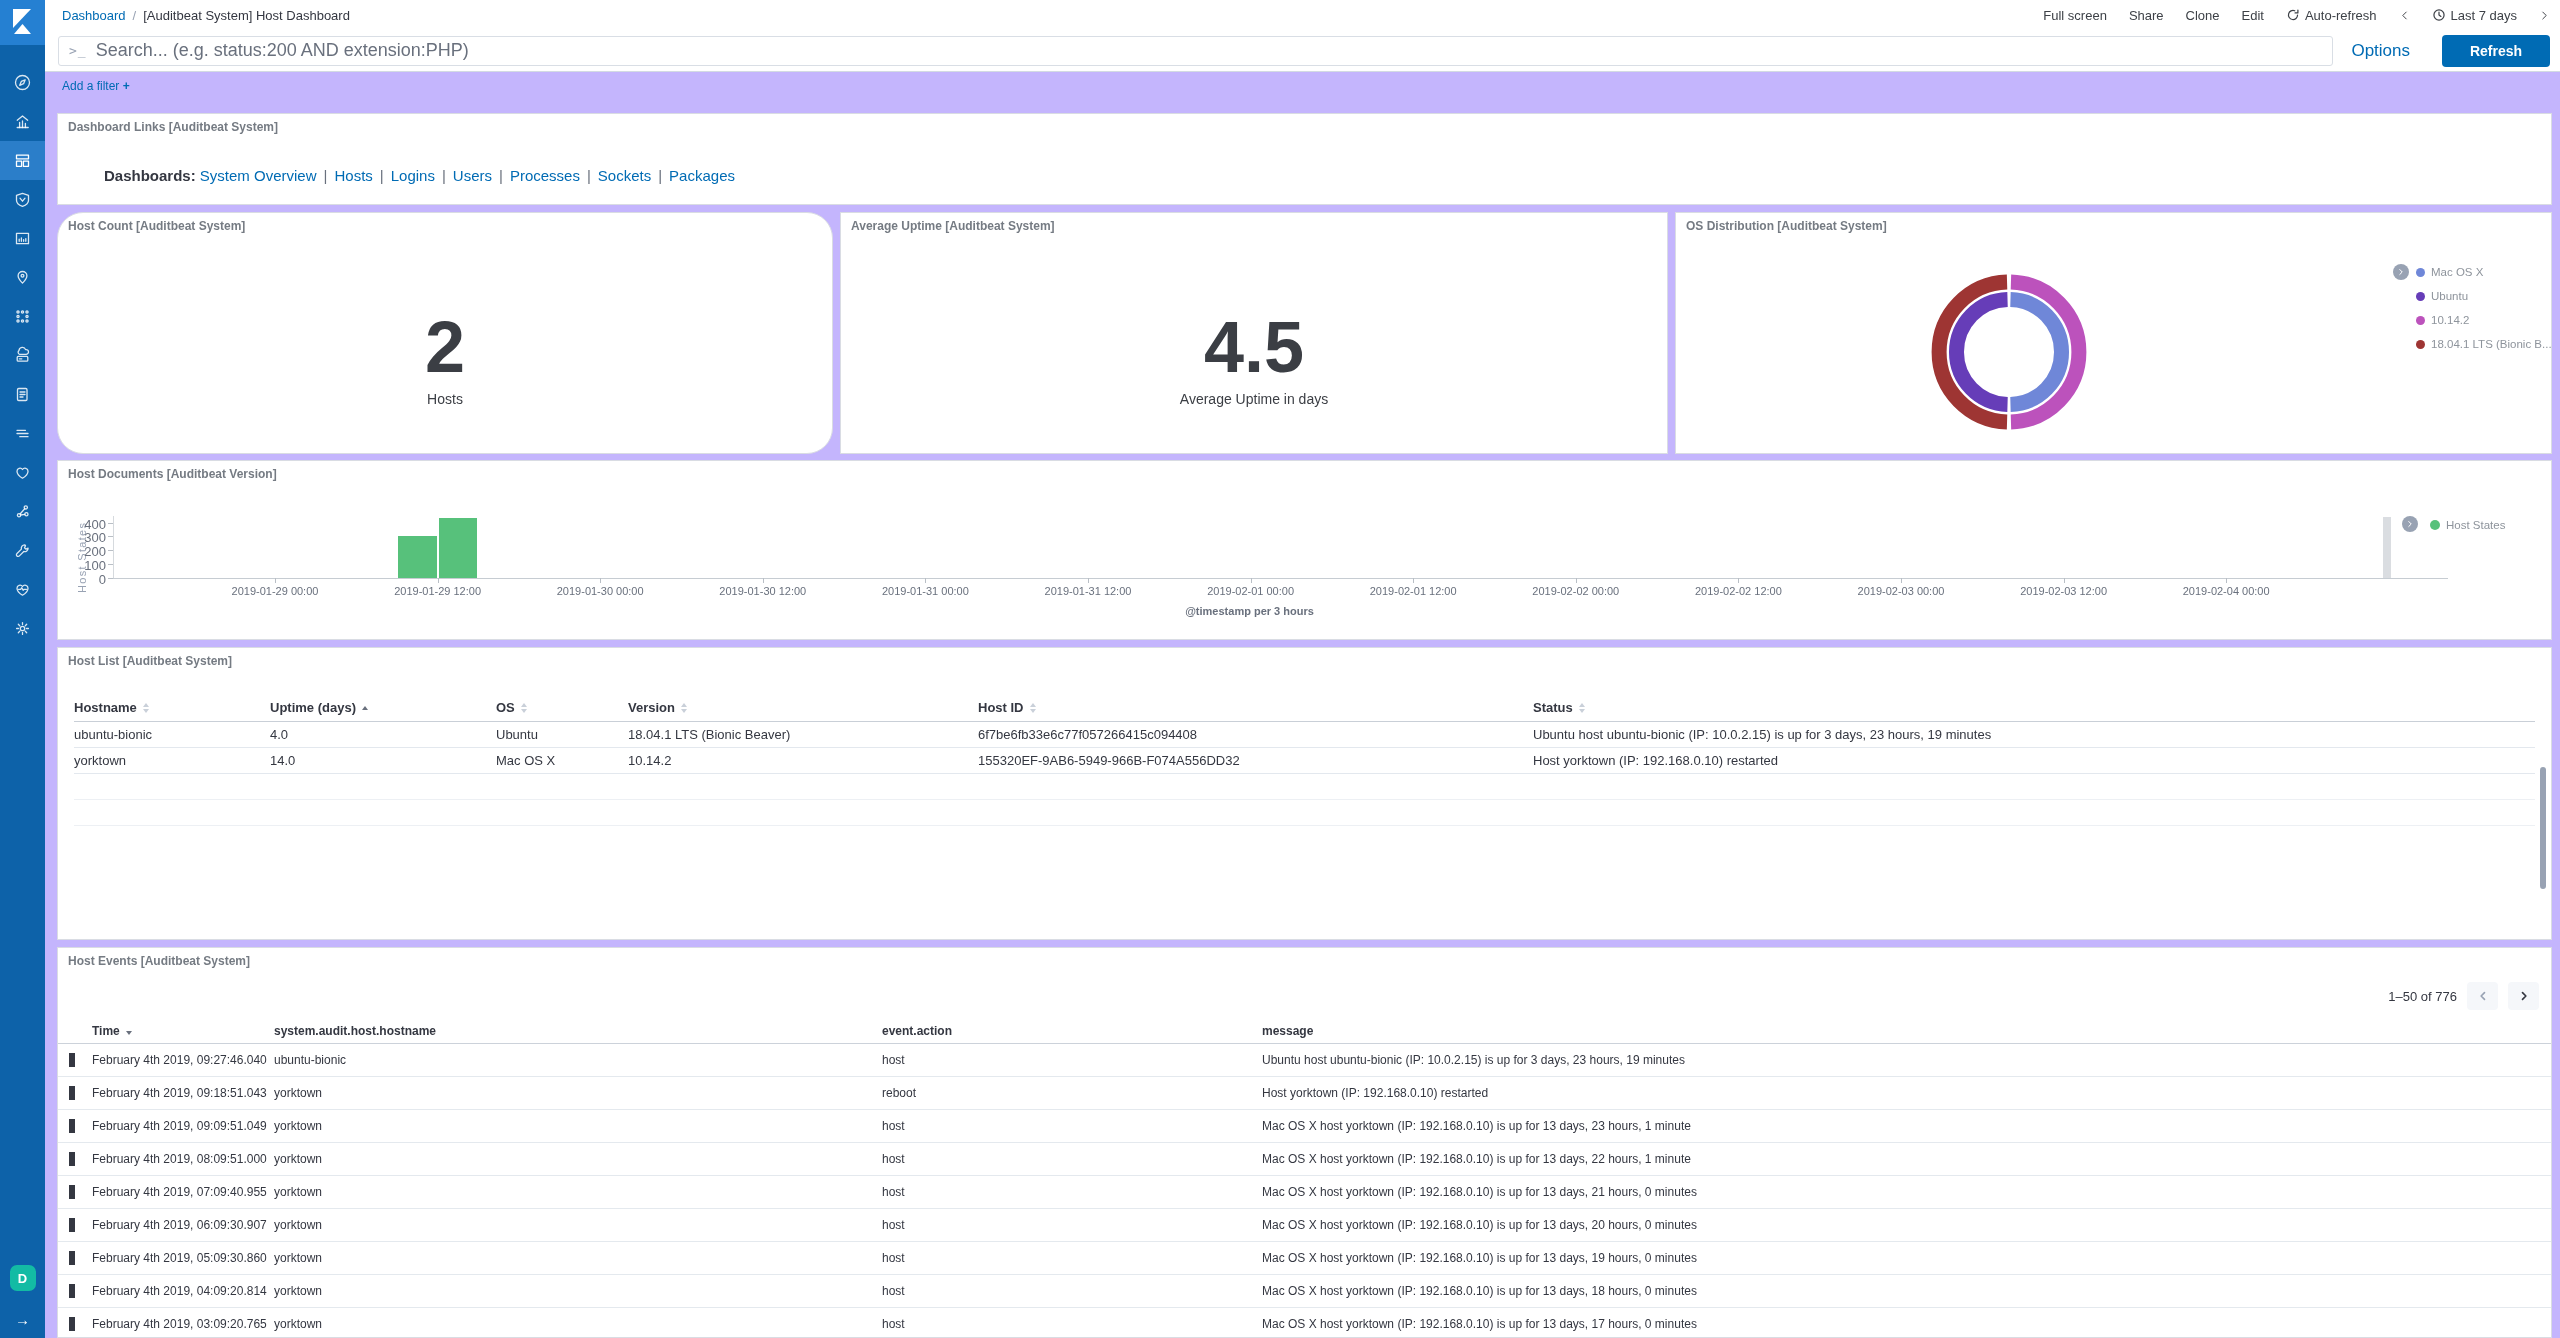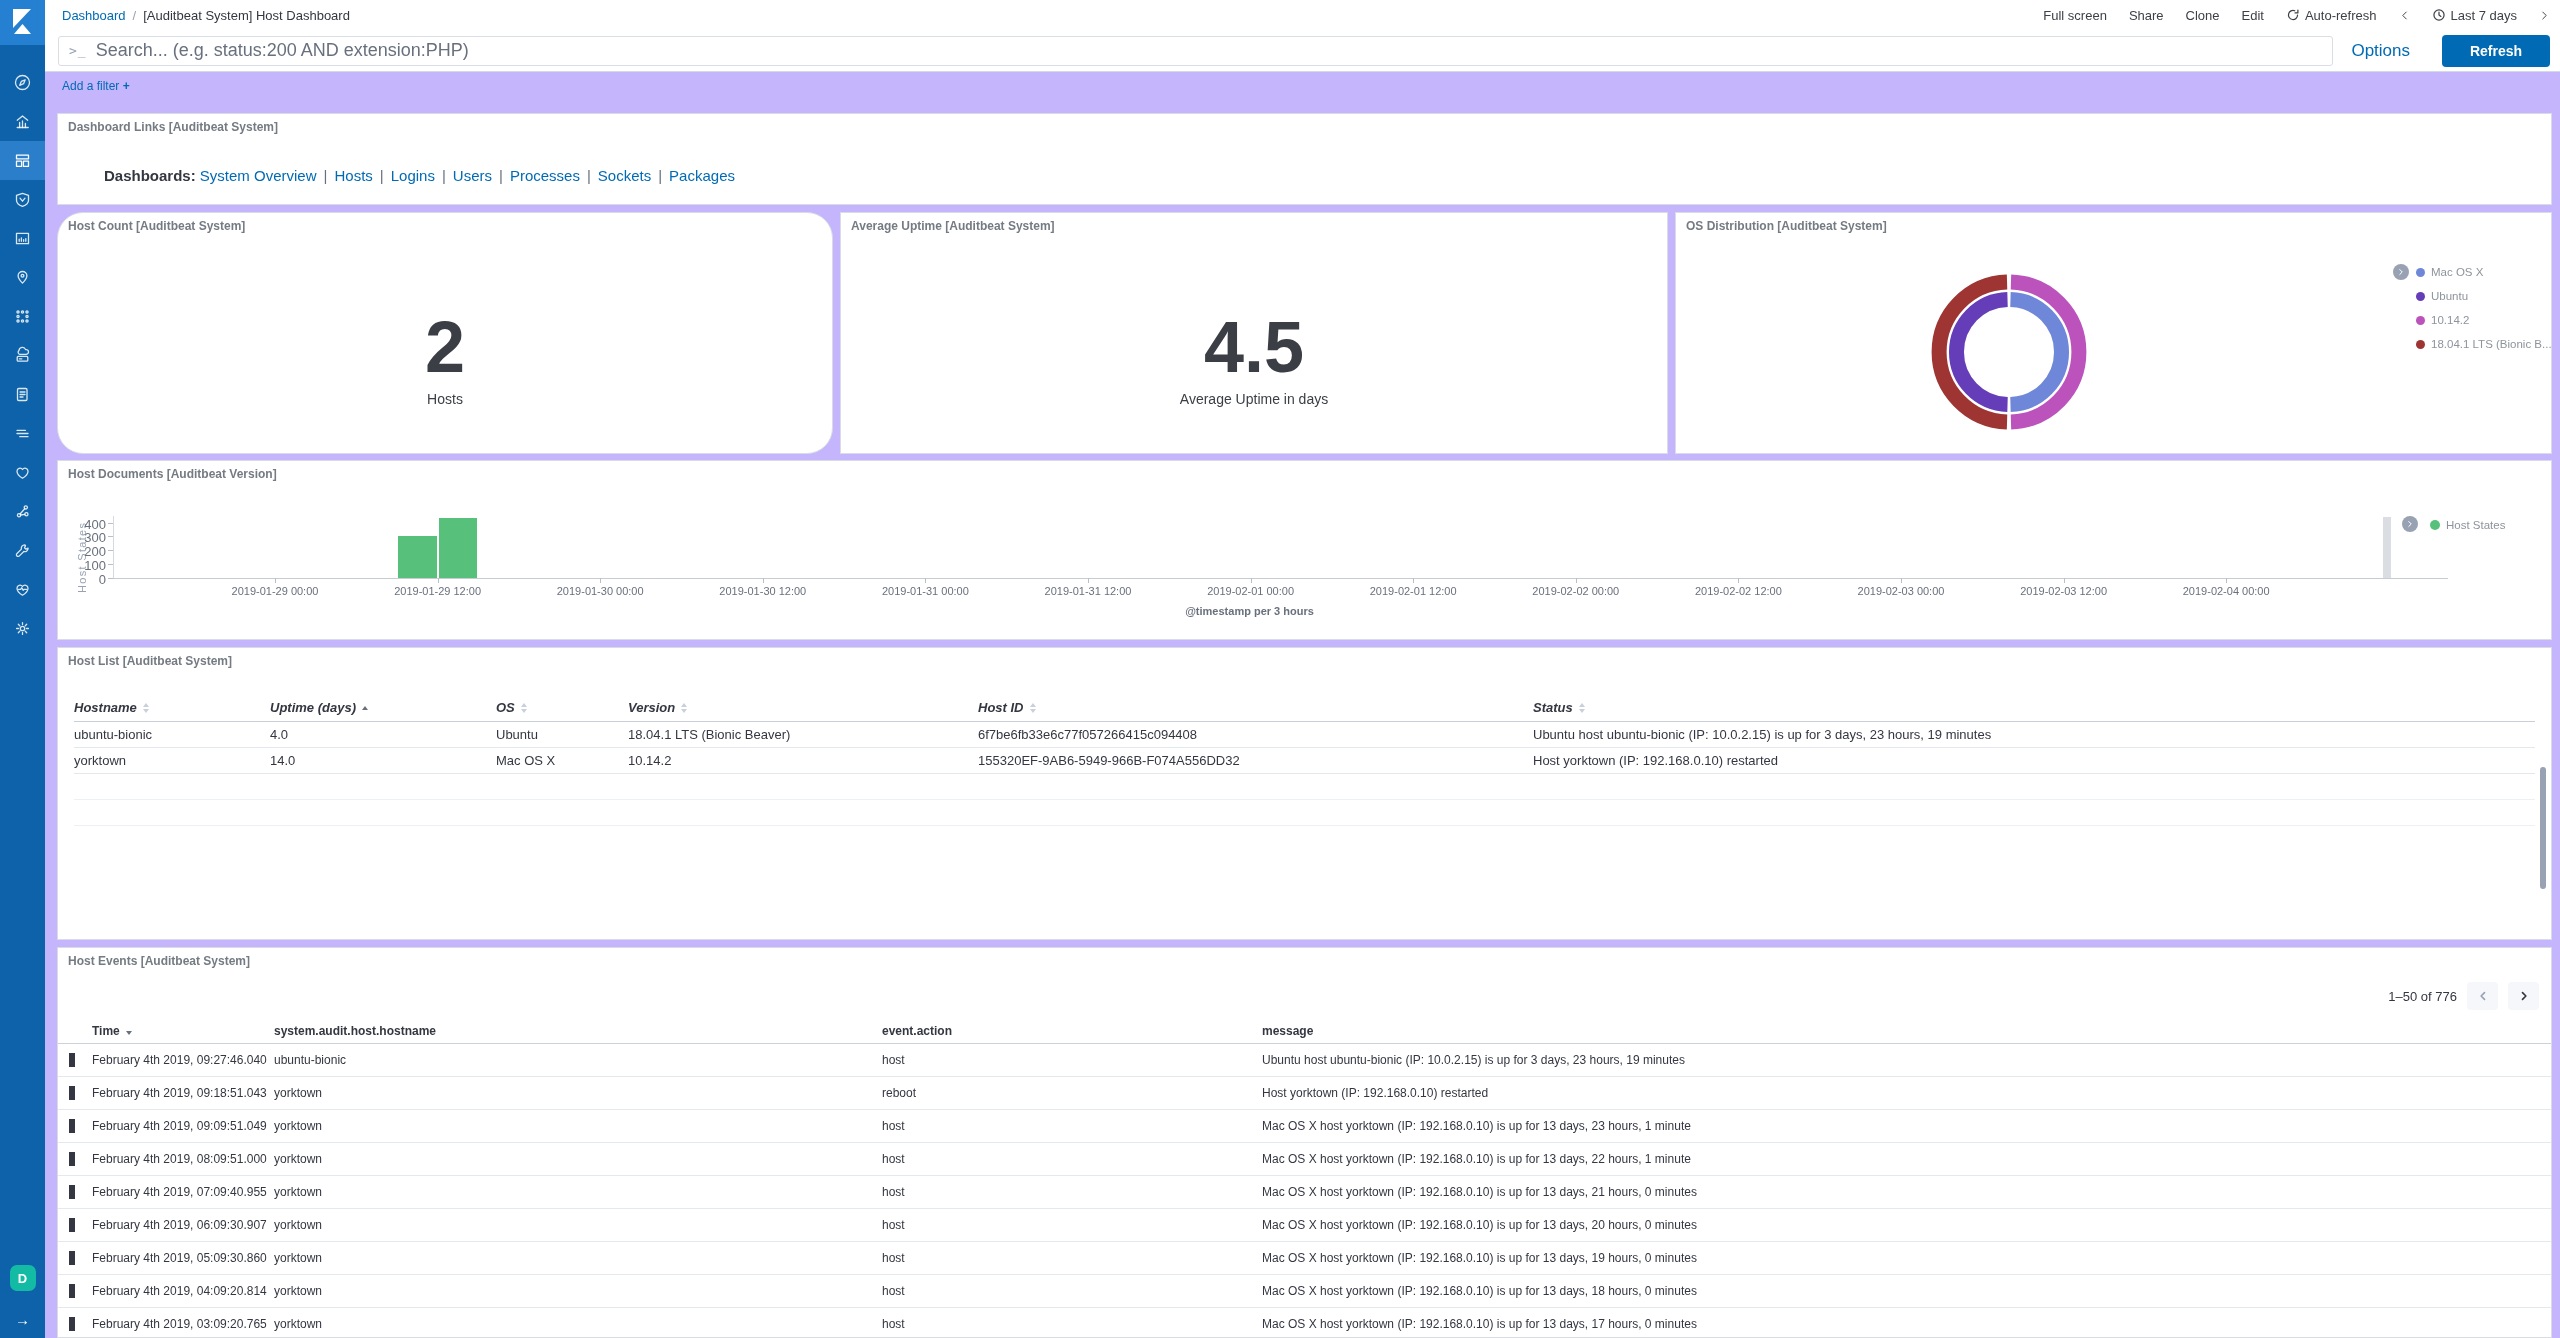--- a/index.html
+++ b/index.html
@@ -96,21 +96,21 @@
   .hd-xlabel { position:absolute; left:55px; width:2273px; top:144px; text-align:center;
     font-size:11px; font-weight:bold; color:#69707d; }
   .hd-bar { position:absolute; background:#57c17b; cursor:pointer; }
   .hd-scroll { position:absolute; left:2325px; top:56px; width:8px; height:61px; background:#dadde1; }
   .hd-legend-item { position:absolute; left:2372px; top:56px; }
 
   
   .hl-table { position:absolute; left:16px; right:16px; top:46px; }
   .hl-grid { display:grid; grid-template-columns:196px 226px 132px 350px 555px 1fr; align-items:center; }
   .hl-head { height:28px; border-bottom:1px solid #c9cfd7; font-weight:bold; font-size:13px; }
-  .hl-head > div { display:flex; align-items:center; cursor:pointer;font-style:italic; }
+  .hl-head > div { display:flex; align-items:center; cursor:pointer; }
   .hl-row { height:26px; border-bottom:1px solid #e3e8ee; font-size:13px; }
   .hl-row > span { white-space:nowrap; overflow:hidden; }
   .hl-empty { height:26px; border-bottom:1px solid #edf0f4; }
   .hl-scroll { position:absolute; right:5px; top:119px; width:6px; height:122px; background:#98a2b3; border-radius:3px; }
 
   .sort { display:inline-flex; flex-direction:column; gap:2px; margin-left:6px; }
   .sort i { display:block; width:0; height:0; border-left:3.5px solid transparent; border-right:3.5px solid transparent; }
   .sort i.u { border-bottom:4px solid #c9d0d9; }
   .sort i.d { border-top:4px solid #c9d0d9; }
   .sort.asc i.u { border-bottom-color:#69707d; }

